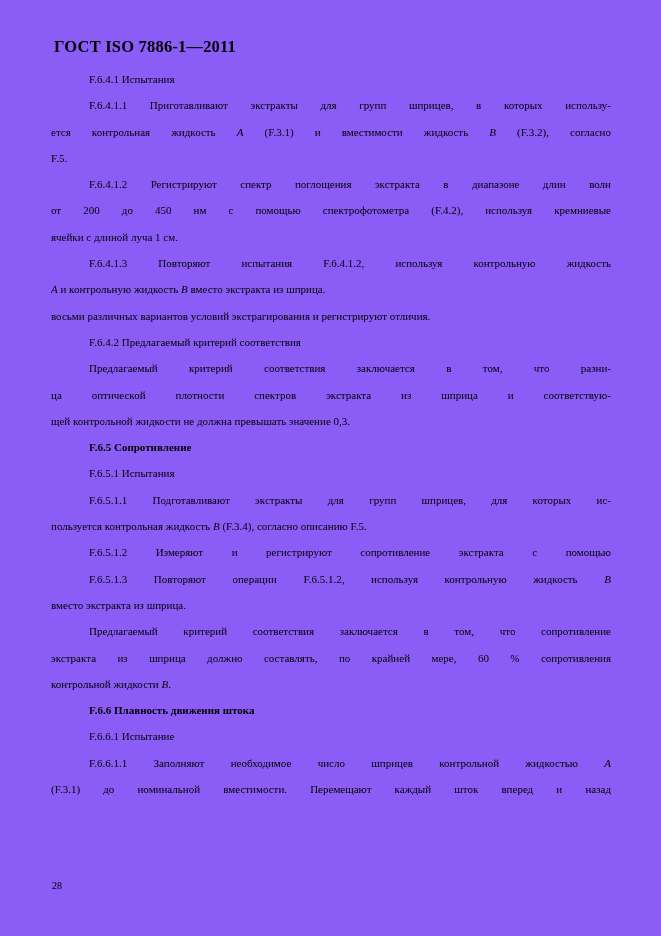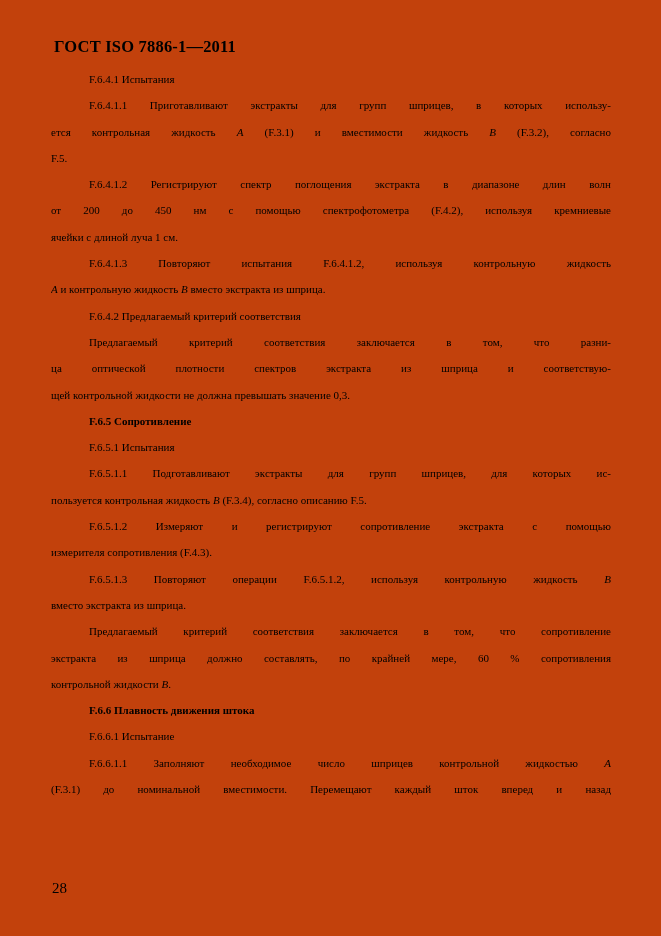--- a/index.html
+++ b/index.html
@@ -4,21 +4,21 @@
 <style>
   html, body {
     margin: 0;
     padding: 0;
     background: #ffffff;
   }
   .page {
     position: relative;
     width: 661px;
     height: 936px;
-    background: #c2410c;
+    background: #8b5cf6;
     font-family: "Liberation Serif", "DejaVu Serif", serif;
     color: #000000;
     overflow: hidden;
   }
   .doc-header {
     position: absolute;
     left: 54px;
     top: 37px;
     font-size: 16.5px;
     font-weight: bold;
@@ -41,21 +41,21 @@
     text-align: justify;
     text-align-last: justify;
   }
   .line.end { text-align-last: left; }
   .line.first { text-indent: 38px; }
   .line .i { font-style: italic; }
   .page-number {
     position: absolute;
     left: 52px;
     top: 880px;
-    font-size: 15px;
+    font-size: 10px;
   }
 </style>
 </head>
 <body>
 
 <div class="page">
   <div class="doc-header">ГОСТ ISO 7886-1—2011</div>
 
   <div class="doc-body">
       <div class="para">
@@ -69,20 +69,21 @@
       <div class="para">
         <div class="line first"><span>F.6.4.1.2 Регистрируют спектр поглощения экстракта в диапазоне длин волн</span></div>
         <div class="line"><span>от 200 до 450 нм с помощью спектрофотометра (F.4.2), используя кремниевые</span></div>
         <div class="line end"><span>ячейки с длиной луча 1 см.</span></div>
       </div>
       <div class="para">
         <div class="line first"><span>F.6.4.1.3 Повторяют испытания F.6.4.1.2, используя контрольную жидкость</span></div>
         <div class="line end"><span class="i">A</span><span> и контрольную жидкость </span><span class="i">B</span><span> вместо экстракта из шприца.</span></div>
       </div>
       <div class="para">
+        <div class="line end"><span>восьми различных вариантов условий экстрагирования и регистрируют отличия.</span></div>
       </div>
       <div class="para">
         <div class="line first end"><span>F.6.4.2 Предлагаемый критерий соответствия</span></div>
       </div>
       <div class="para">
         <div class="line first"><span>Предлагаемый критерий соответствия заключается в том, что разни-</span></div>
         <div class="line"><span>ца оптической плотности спектров экстракта из шприца и соответствую-</span></div>
         <div class="line end"><span>щей контрольной жидкости не должна превышать значение 0,3.</span></div>
       </div>
       <div class="para bold">
@@ -90,21 +91,20 @@
       </div>
       <div class="para">
         <div class="line first end"><span>F.6.5.1 Испытания</span></div>
       </div>
       <div class="para">
         <div class="line first"><span>F.6.5.1.1 Подготавливают экстракты для групп шприцев, для которых ис-</span></div>
         <div class="line end"><span>пользуется контрольная жидкость </span><span class="i">B</span><span> (F.3.4), согласно описанию F.5.</span></div>
       </div>
       <div class="para">
         <div class="line first"><span>F.6.5.1.2 Измеряют и регистрируют сопротивление экстракта с помощью</span></div>
-        <div class="line end"><span>измерителя сопротивления (F.4.3).</span></div>
       </div>
       <div class="para">
         <div class="line first"><span>F.6.5.1.3 Повторяют операции F.6.5.1.2, используя контрольную жидкость </span><span class="i">B</span></div>
         <div class="line end"><span>вместо экстракта из шприца.</span></div>
       </div>
       <div class="para">
         <div class="line first"><span>Предлагаемый критерий соответствия заключается в том, что сопротивление</span></div>
         <div class="line"><span>экстракта из шприца должно составлять, по крайней мере, 60 % сопротивления</span></div>
         <div class="line end"><span>контрольной жидкости </span><span class="i">B</span><span>.</span></div>
       </div>

